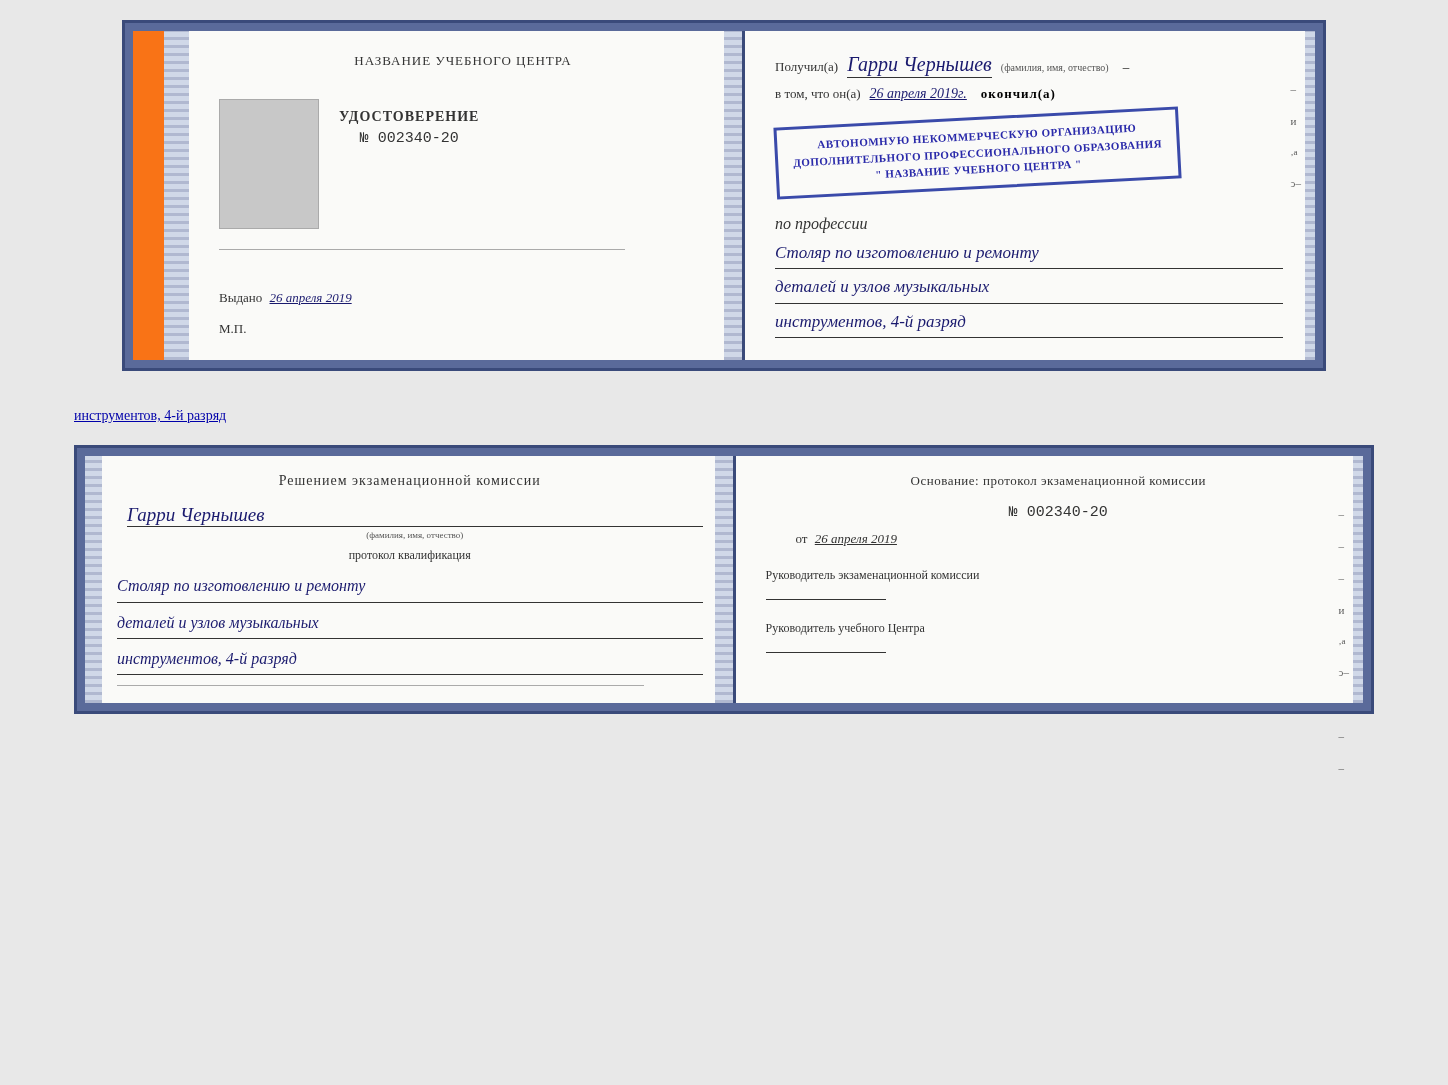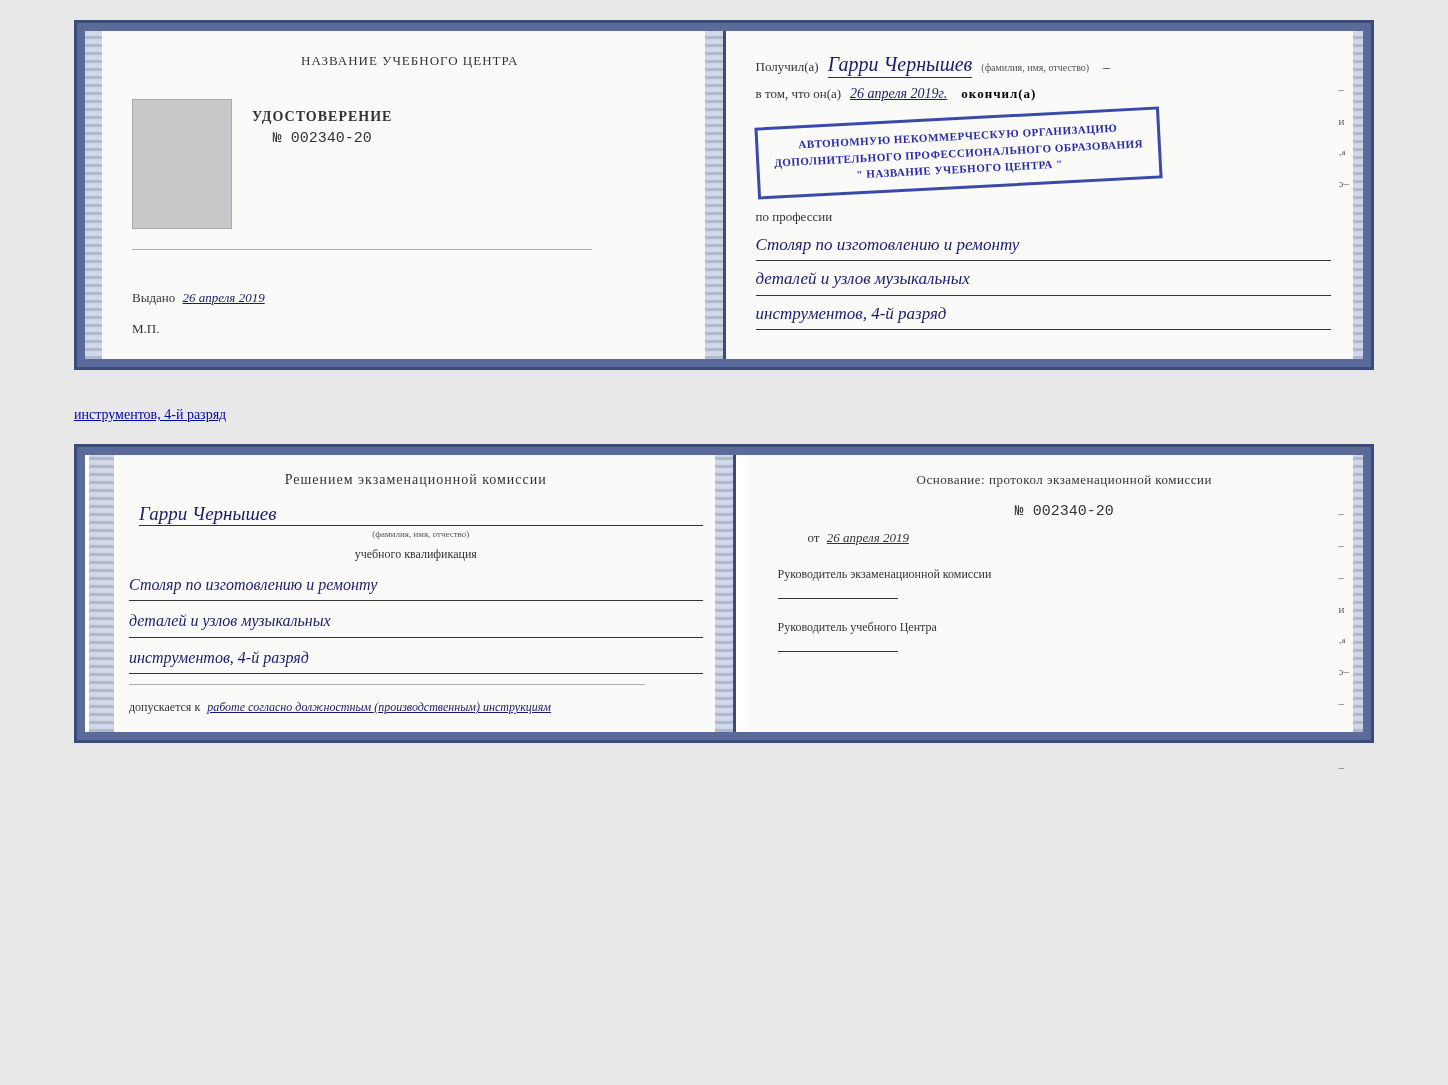--- a/index.html
+++ b/index.html
@@ -10,24 +10,25 @@
       min-height: 1085px;
       display: flex;
       flex-direction: column;
       align-items: center;
       padding: 20px;
       gap: 16px;
     }
 
     .document-section {
       display: flex;
-      width: 1300px;
+      width: 1204px;
       border: 3px solid #3a4a7a;
-      background: #6d28d9;
+      background: #f97316;
       position: relative;
+      padding-left: 39px;
     }
 
     .document-section::before {
       content: '';
       position: absolute;
       top: 0; bottom: 0; left: 0; right: 0;
       border: 8px solid #5a6a9a;
       pointer-events: none;
       z-index: 10;
     }
@@ -127,23 +128,24 @@
       transform: rotate(-3deg);
       font-size: 11px;
       color: #2a2aaa;
       text-align: center;
       font-weight: bold;
       letter-spacing: 0.5px;
       line-height: 1.5;
     }
 
     .po-professii {
-      font-size: 13px;
-      color: #333;
-      margin-top: 15px;
+      font-size: 16px;
+      color: #333;
+      margin-top: 21px;
+      font-style: italic;
     }
 
     .profession-text {
       font-family: Georgia, serif;
       font-style: italic;
       color: #1a1a6e;
       font-size: 17px;
       line-height: 1.8;
       border-bottom: 1px solid #333;
       display: block;
@@ -179,21 +181,20 @@
       border: 8px solid #5a6a9a;
       pointer-events: none;
       z-index: 10;
     }
 
     .bottom-left, .bottom-right {
       flex: 1;
       padding: 25px 30px 25px 40px;
       background: #fafaf8;
       position: relative;
-      margin-left: 12px;
     }
 
     .bottom-left::before {
       content: '';
       position: absolute;
       left: 0; top: 0; bottom: 0;
       width: 25px;
       background: repeating-linear-gradient(
         0deg,
         #b0b8d0 0px, #b0b8d0 3px,
@@ -380,34 +381,30 @@
 <div class="bottom-section">
 
   <div class="bottom-left">
     <div class="resheniem-title">Решением  экзаменационной  комиссии</div>
 
     <div style="margin-left:10px;">
       <span class="person-name-bottom">Гарри Чернышев</span>
       <span style="font-size:9px; color:#555; display:block; text-align:center;">(фамилия, имя, отчество)</span>
     </div>
 
-    <div class="prisvoyena">учебного квалификация</div>
+    <div class="prisvoyena">протокол квалификация</div>
 
     <div>
       <span class="profession-bottom">Столяр по изготовлению и ремонту</span>
       <span class="profession-bottom">деталей и узлов музыкальных</span>
       <span class="profession-bottom">инструментов, 4-й разряд</span>
     </div>
 
     <div style="border-bottom:1px solid #aaa; margin-top:10px; width:90%;"></div>
 
-    <div class="dopuskaetsya">
-      <span>допускается к</span>
-      <span class="dopusk-italic" style="margin-left:4px; color:#1a1a6e;">работе согласно должностным (производственным) инструкциям</span>
-    </div>
 
     <div style="position:absolute; right:0; top:0; bottom:0; width:18px; background: repeating-linear-gradient(0deg,#b0b8d0 0px,#b0b8d0 3px,#d0d8e8 3px,#d0d8e8 8px);"></div>
   </div>
 
   <div class="bottom-right" style="padding-left:30px; padding-right:20px;">
     <div class="osnovanie-title">Основание: протокол экзаменационной  комиссии</div>
 
     <div>
       <span class="protocol-number">
         <span>№</span>

